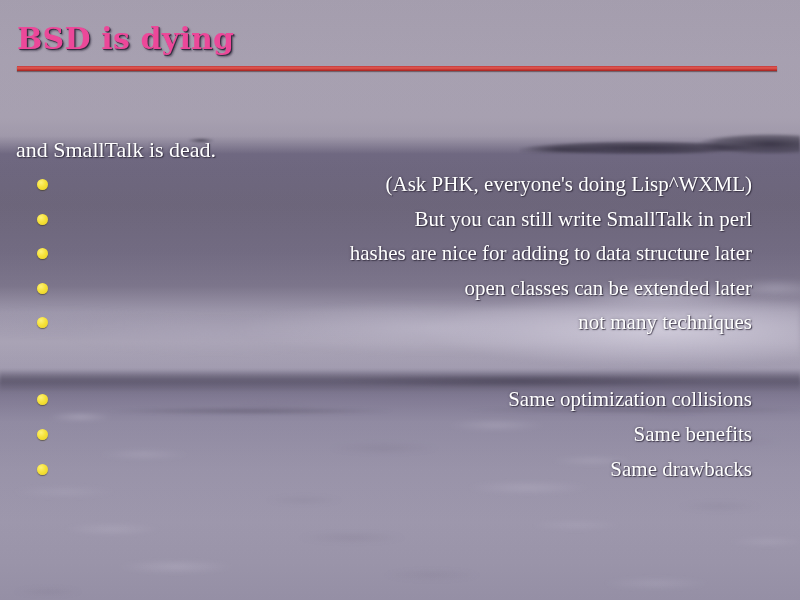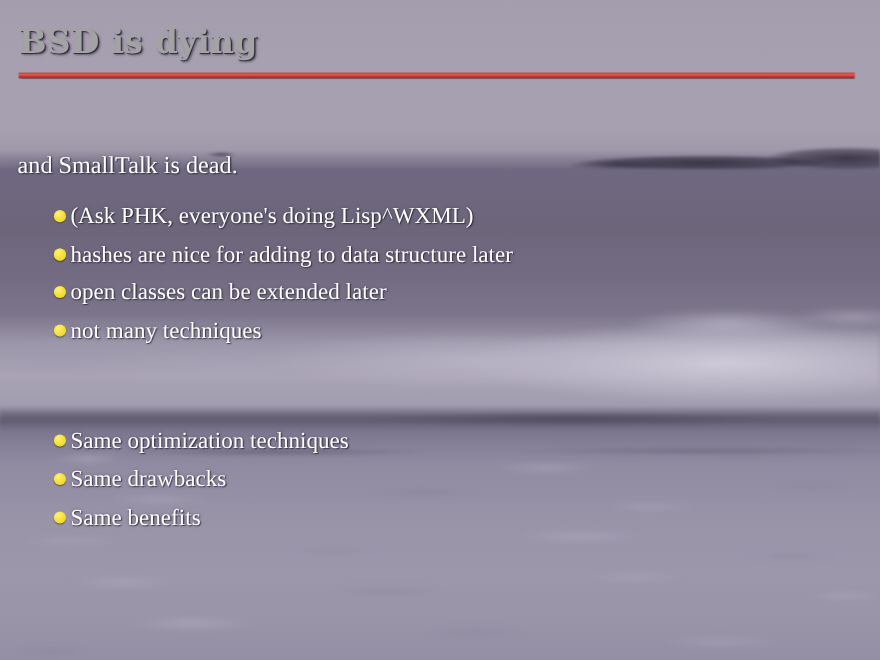--- a/index.html
+++ b/index.html
@@ -159,21 +159,21 @@
   .slide-title {
     position: absolute;
     left: 17px;
     top: 22px;
     margin: 0;
     font-family: "DejaVu Serif", "Liberation Serif", serif;
     font-weight: bold;
     font-size: 30px;
     line-height: 34px;
     letter-spacing: .2px;
-    color: #a3a3a3;
+    color: #ec4899;
     text-shadow:
       1px 1px 0 rgba(44,38,56,.85),
       2px 2px 2px rgba(40,34,52,.55);
     white-space: nowrap;
   }
   .title-rule {
     position: absolute;
     left: 17px;
     top: 66px;
     width: 760px;
@@ -193,22 +193,23 @@
     margin: 0;
     padding: 0 0 0 16px;
     font-size: 22px;
     line-height: 35px;
     color: #ffffff;
     text-shadow: 1px 1px 1px rgba(46,40,58,.80), 0 0 3px rgba(46,40,58,.45);
     white-space: nowrap;
   }
   ul.bullets {
     list-style: none;
-    margin: 12px;
+    margin: 0;
     padding: 0;
+    text-align: right;
   }
   ul.bullets > li {
     position: relative;
     margin: 0;
     padding: 0 0 0 52px;
     font-size: 21px;
     line-height: 34.5px;
     color: #ffffff;
     text-shadow: 1px 1px 1px rgba(46,40,58,.80), 0 0 3px rgba(46,40,58,.45);
     max-width: 700px;
@@ -252,46 +253,47 @@
 
     <p class="lead">and SmallTalk is dead.</p>
 
     <ul class="bullets group-one">
       <li>
         <span class="dot"></span>
         <span>(Ask PHK, everyone's doing Lisp^WXML)</span>
       </li>
       <li>
         <span class="dot"></span>
+        <span>But you can still write SmallTalk in perl</span>
       </li>
       <li>
         <span class="dot"></span>
         <span>hashes are nice for adding to data structure later</span>
       </li>
       <li>
         <span class="dot"></span>
         <span>open classes can be extended later</span>
       </li>
       <li>
         <span class="dot"></span>
         <span>not many techniques</span>
       </li>
     </ul>
 
     <div class="group-gap"></div>
 
     <ul class="bullets group-two">
       <li>
         <span class="dot"></span>
-        <span>Same optimization techniques</span>
+        <span>Same optimization collisions</span>
+      </li>
+      <li>
+        <span class="dot"></span>
+        <span>Same benefits</span>
       </li>
       <li>
         <span class="dot"></span>
         <span>Same drawbacks</span>
-      </li>
-      <li>
-        <span class="dot"></span>
-        <span>Same benefits</span>
       </li>
     </ul>
 
   </div>
 </div>
 
 </body></html>

